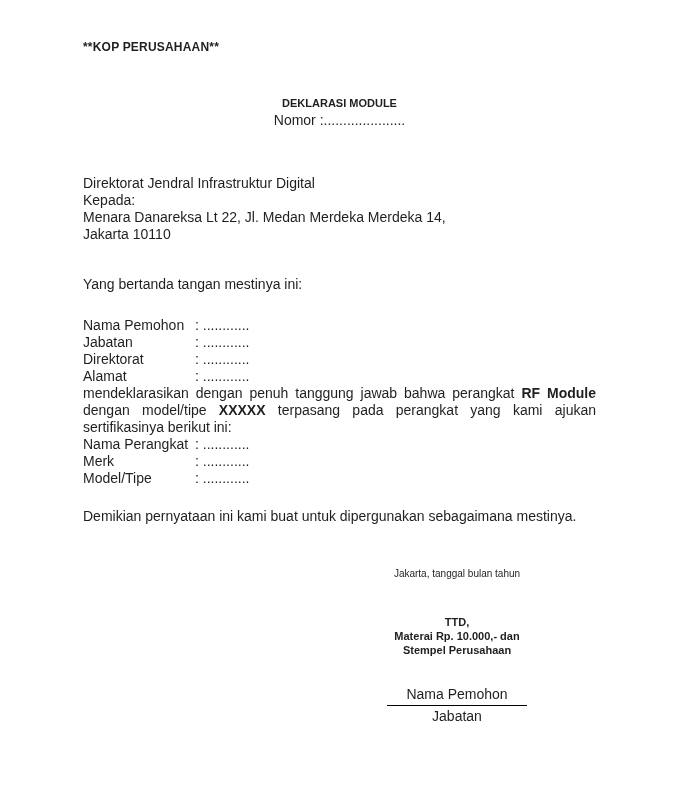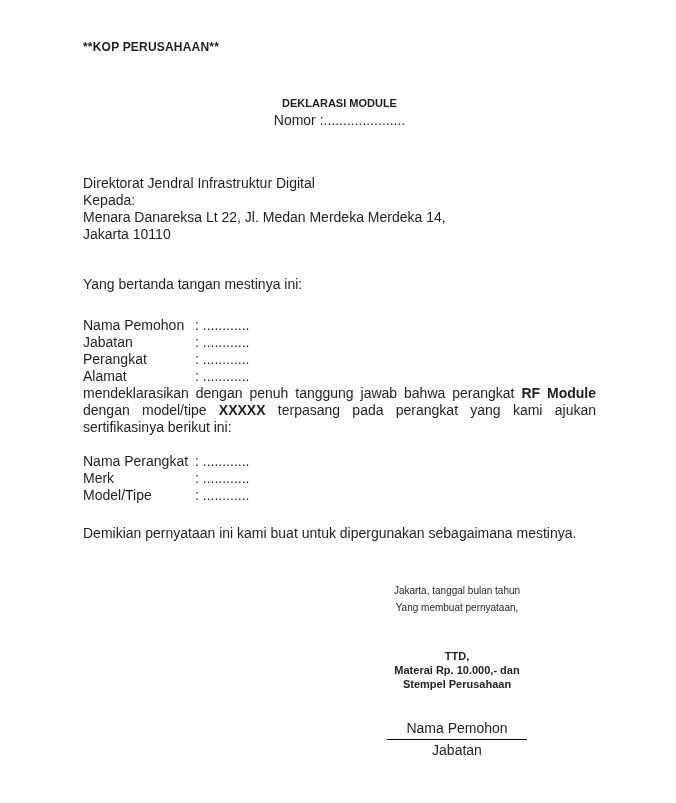--- a/index.html
+++ b/index.html
@@ -45,21 +45,21 @@
   .intro {
     margin-top: 33px;
     font-size: 14px;
     line-height: 17px;
   }
   .fields {
     font-size: 14px;
     line-height: 17px;
   }
   .fields.applicant { margin-top: 24px; }
-  .fields.device { margin-top: 17px; }
+  .fields.device { }
   .field-row { display: flex; }
   .field-label { width: 112px; flex: 0 0 112px; }
   .field-value { flex: 1; }
   .declaration {
     font-size: 14px;
     line-height: 17px;
     text-align: justify;
   }
   .declaration b { font-weight: bold; }
   .closing {
@@ -125,21 +125,21 @@
   <div class="fields applicant">
     <div class="field-row">
       <span class="field-label">Nama Pemohon</span>
         <span class="field-value">: ............</span>
     </div>
     <div class="field-row">
       <span class="field-label">Jabatan</span>
         <span class="field-value">: ............</span>
     </div>
     <div class="field-row">
-      <span class="field-label">Perangkat</span>
+      <span class="field-label">Direktorat</span>
         <span class="field-value">: ............</span>
     </div>
     <div class="field-row">
       <span class="field-label">Alamat</span>
         <span class="field-value">: ............</span>
     </div>
   </div>
 
   <div class="declaration"><span>mendeklarasikan dengan penuh tanggung jawab bahwa perangkat </span><b>RF Module</b><span> dengan model/tipe </span><b>XXXXX</b><span> terpasang pada perangkat yang kami ajukan sertifikasinya berikut ini:</span></div>
 
@@ -155,21 +155,20 @@
     <div class="field-row">
       <span class="field-label">Model/Tipe</span>
         <span class="field-value">: ............</span>
     </div>
   </div>
 
   <div class="closing">Demikian pernyataan ini kami buat untuk dipergunakan sebagaimana mestinya.</div>
 
   <div class="signature-block">
     <div class="sig-line-text">Jakarta, tanggal bulan tahun</div>
-    <div class="sig-line-text">Yang membuat pernyataan,</div>
 
     <div class="sig-notes">
       <div>TTD,</div>
       <div>Materai Rp. 10.000,- dan</div>
       <div>Stempel Perusahaan</div>
     </div>
 
     <div class="sig-name">Nama Pemohon</div>
     <div class="sig-rule"></div>
     <div class="sig-position">Jabatan</div>

